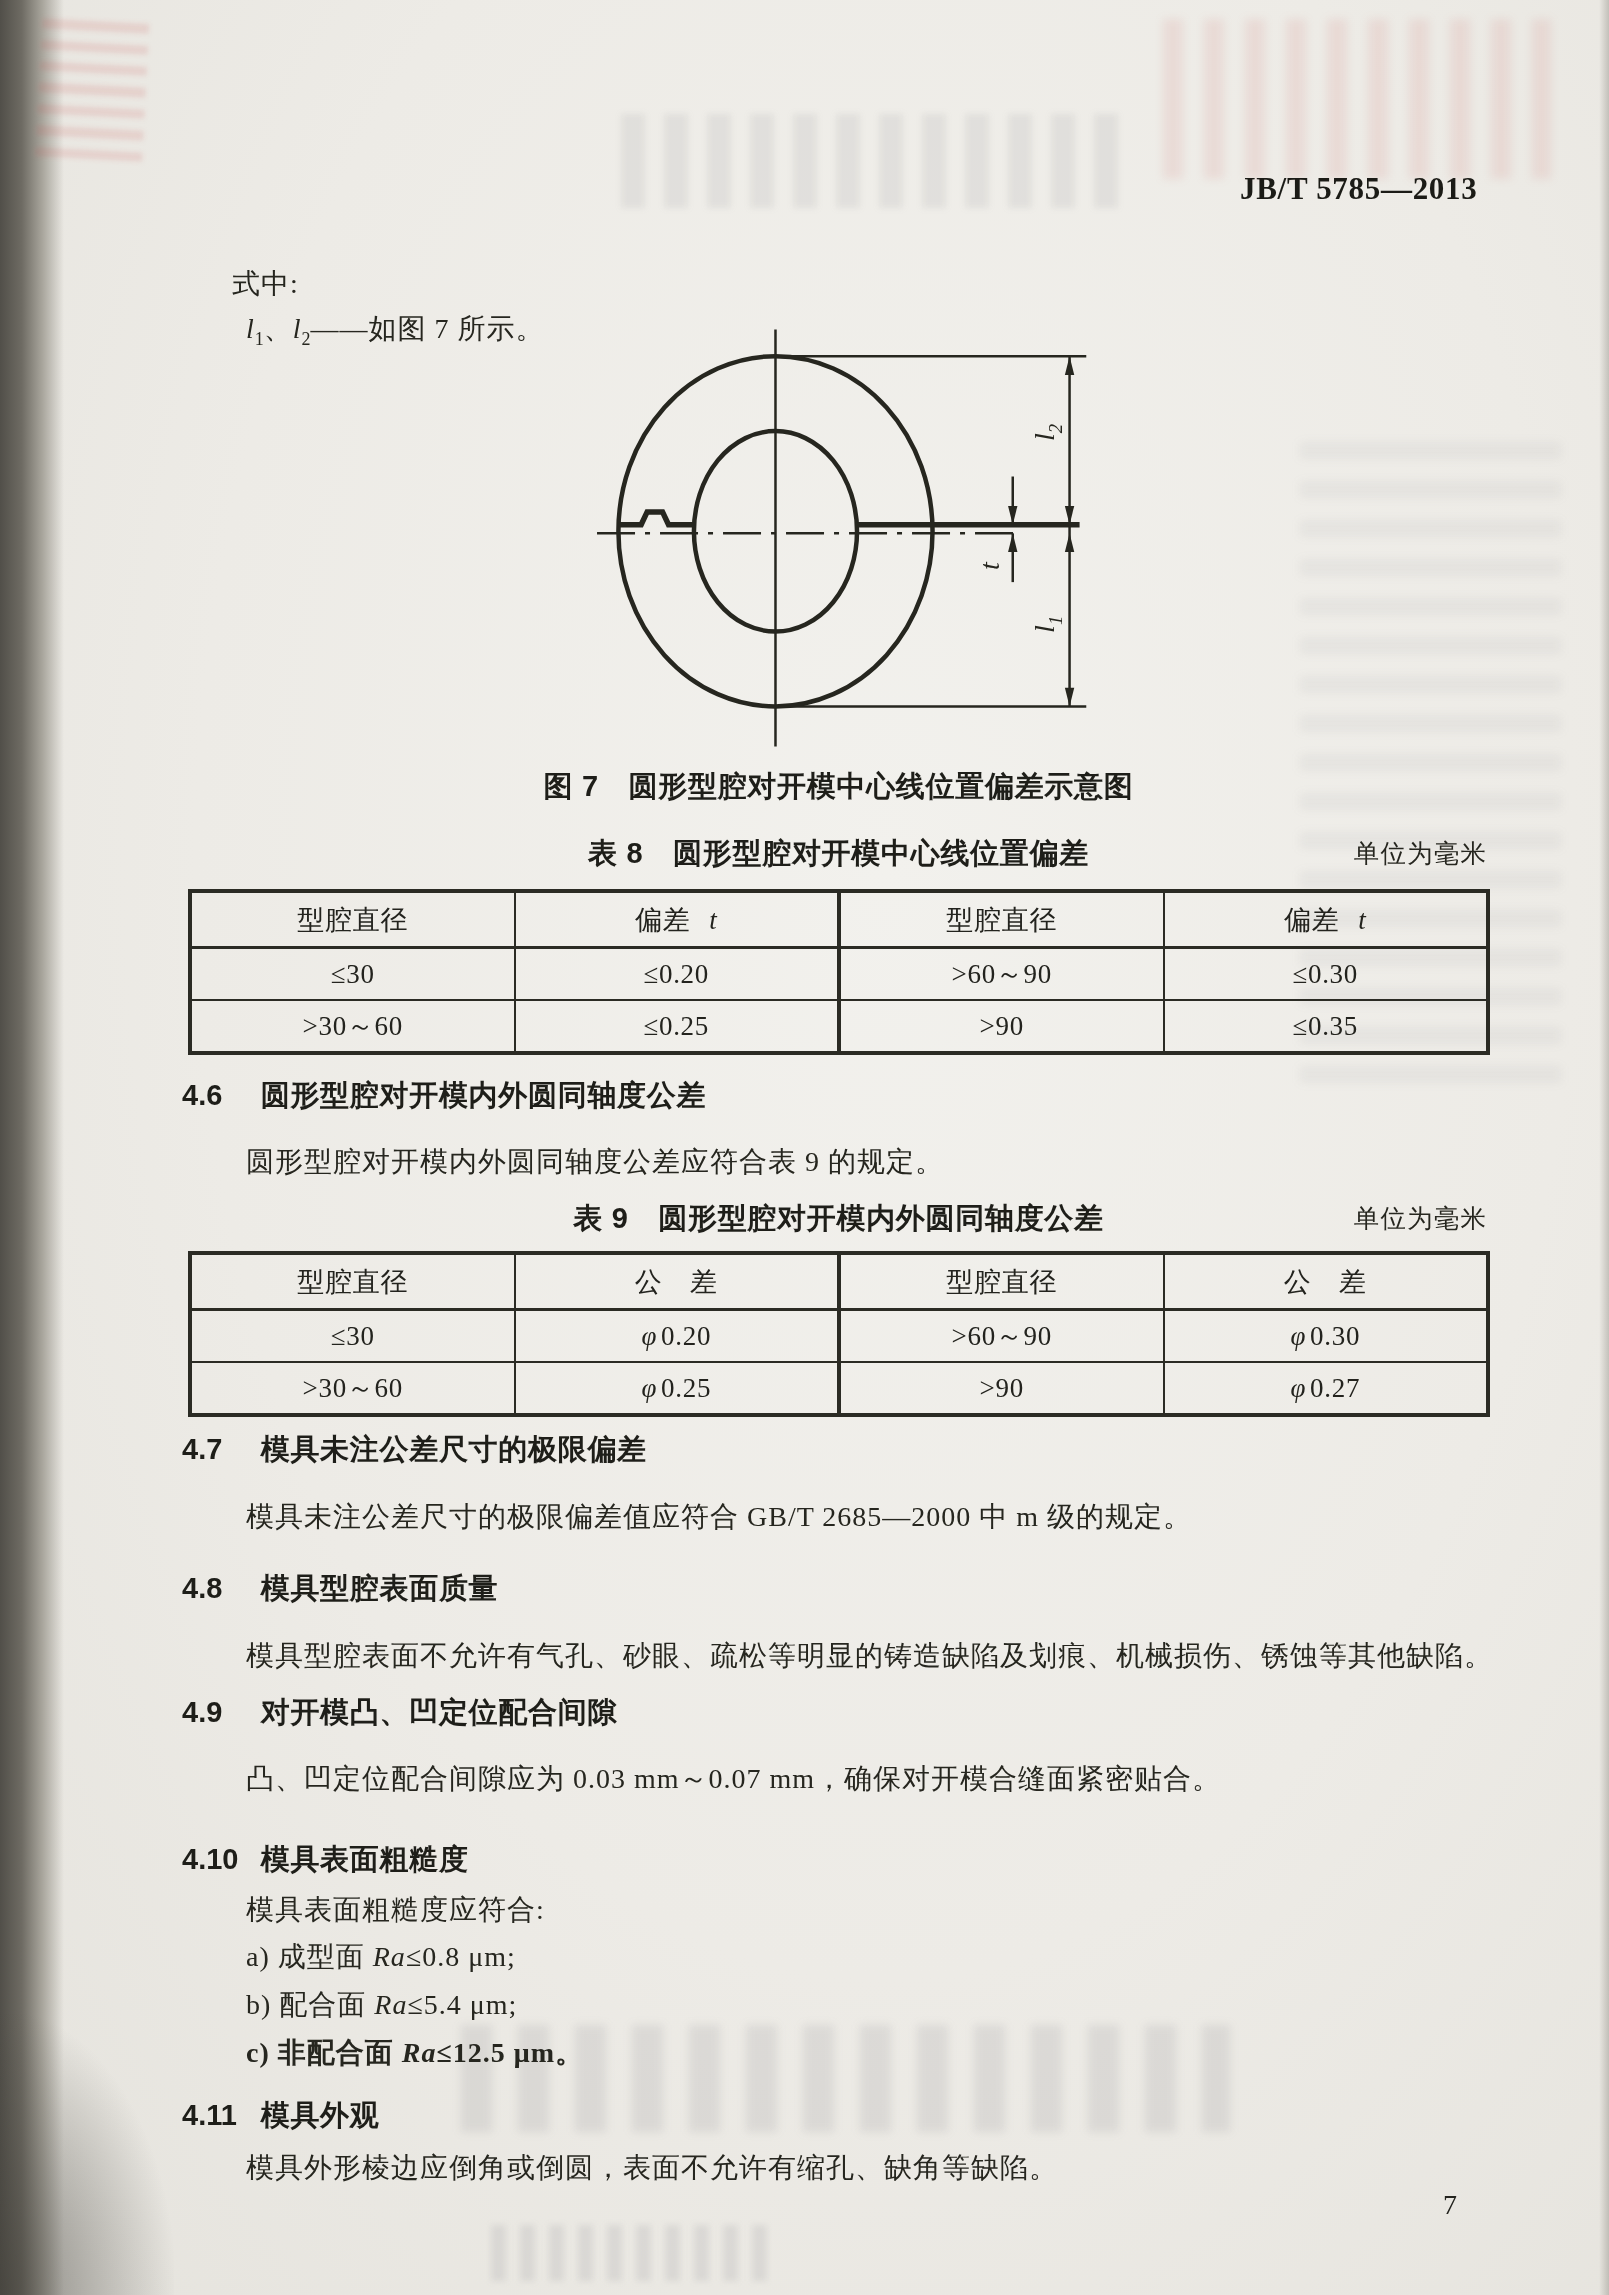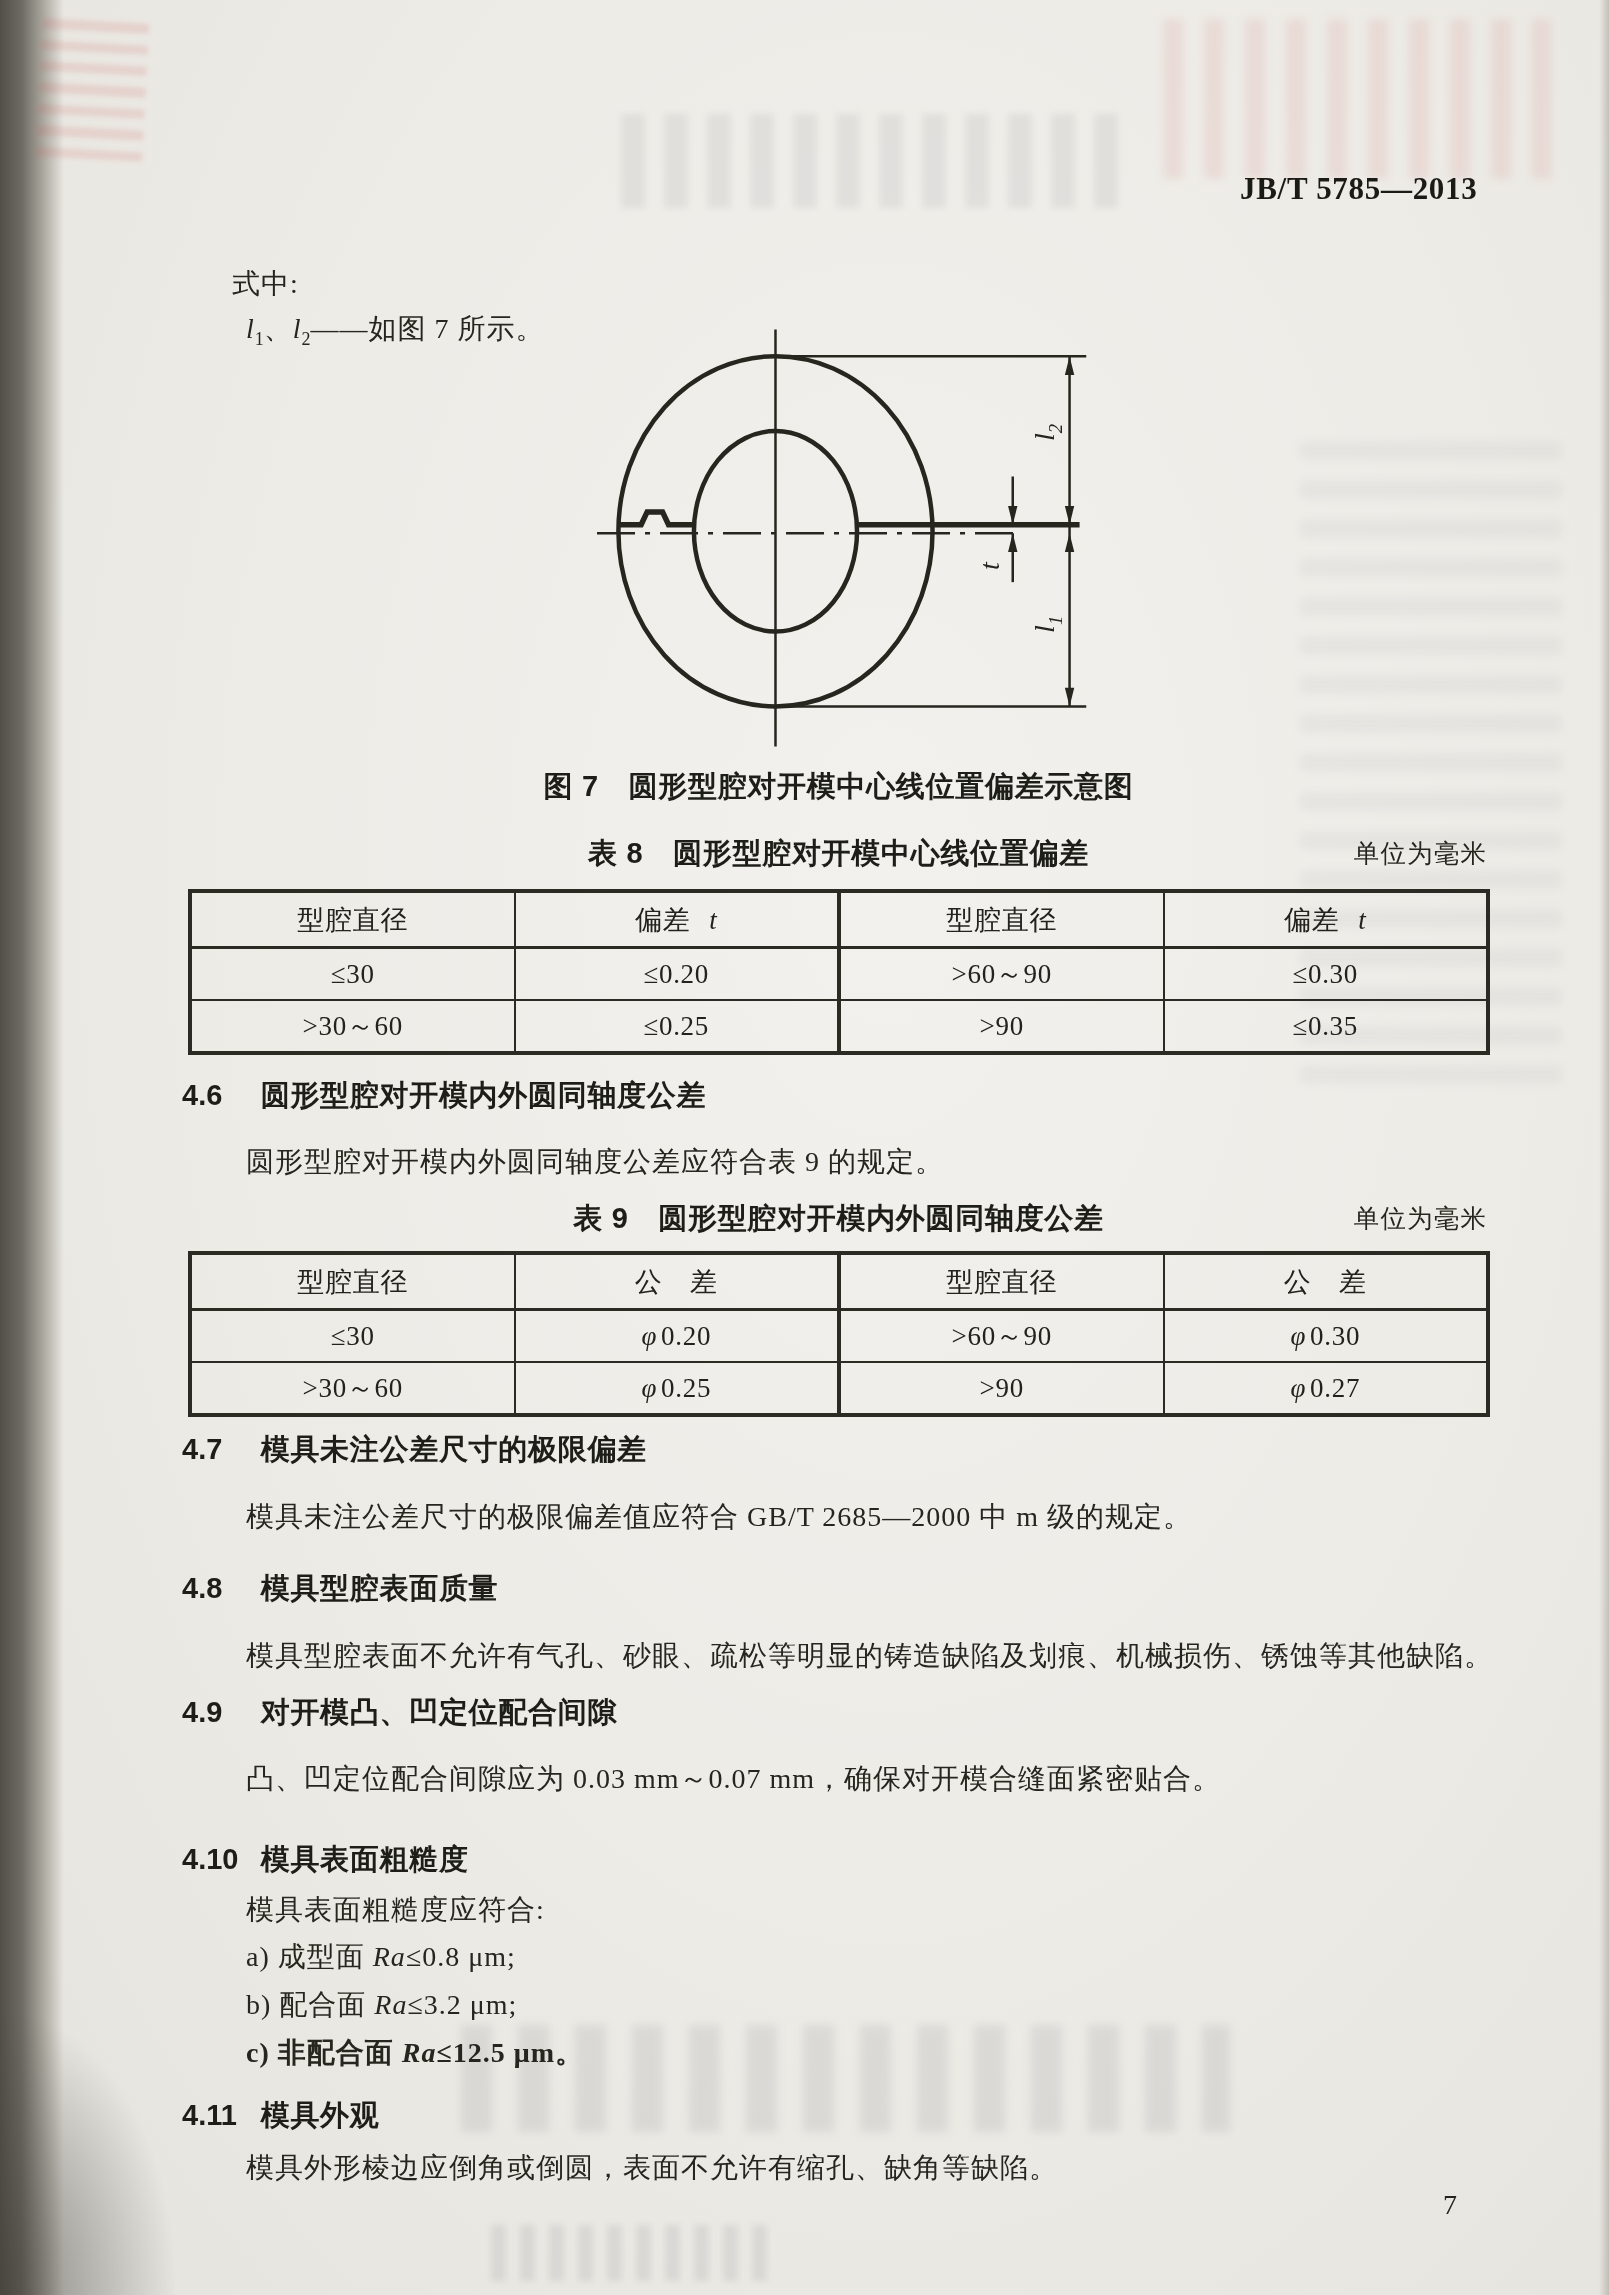--- a/index.html
+++ b/index.html
@@ -201,21 +201,21 @@
   <div class="abs body-text para" style="top:1760px;">凸、凹定位配合间隙应为 0.03 mm～0.07 mm，确保对开模合缝面紧密贴合。</div>
 
   <div class="abs sec-head" style="top:1824px;margin-top:16px;">
     <span class="num">4.10</span><span>模具表面粗糙度</span>
   </div>
   <div class="abs body-text para" style="top:1891px;">模具表面粗糙度应符合:</div>
   <div class="abs body-text para" style="top:1938px;">
     <span>a) 成型面 </span><span class="var">Ra</span><span>≤0.8 μm;</span>
   </div>
   <div class="abs body-text para" style="top:1986px;">
-    <span>b) 配合面 </span><span class="var">Ra</span><span>≤3.2 μm;</span>
+    <span>b) 配合面 </span><span class="var">Ra</span><span>≤5.4 μm;</span>
   </div>
   <div class="abs body-text para" style="top:2034px;font-weight:bold;">
     <span>c) 非配合面 </span><span class="var">Ra</span><span>≤12.5 μm。</span>
   </div>
 
   <div class="abs sec-head" style="top:2096px;">
     <span class="num">4.11</span><span>模具外观</span>
   </div>
   <div class="abs body-text para" style="top:2149px;">模具外形棱边应倒角或倒圆，表面不允许有缩孔、缺角等缺陷。</div>
 

